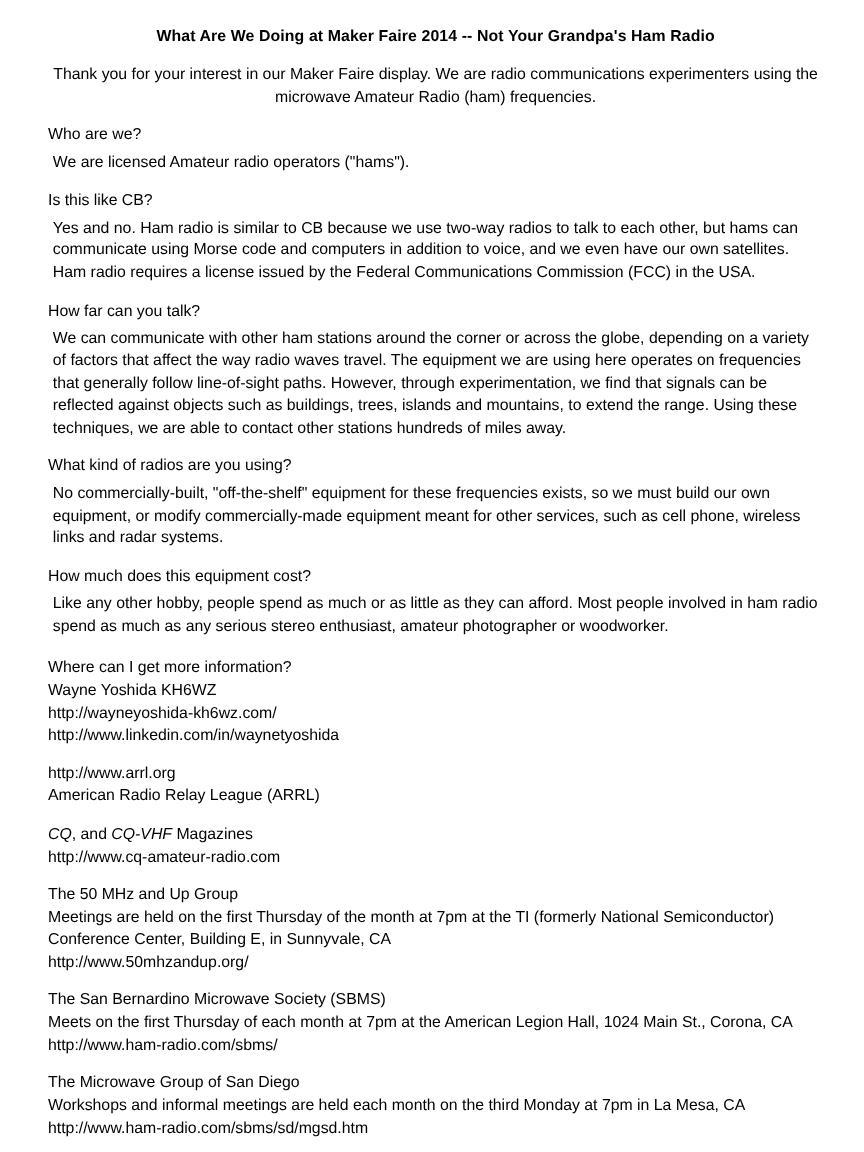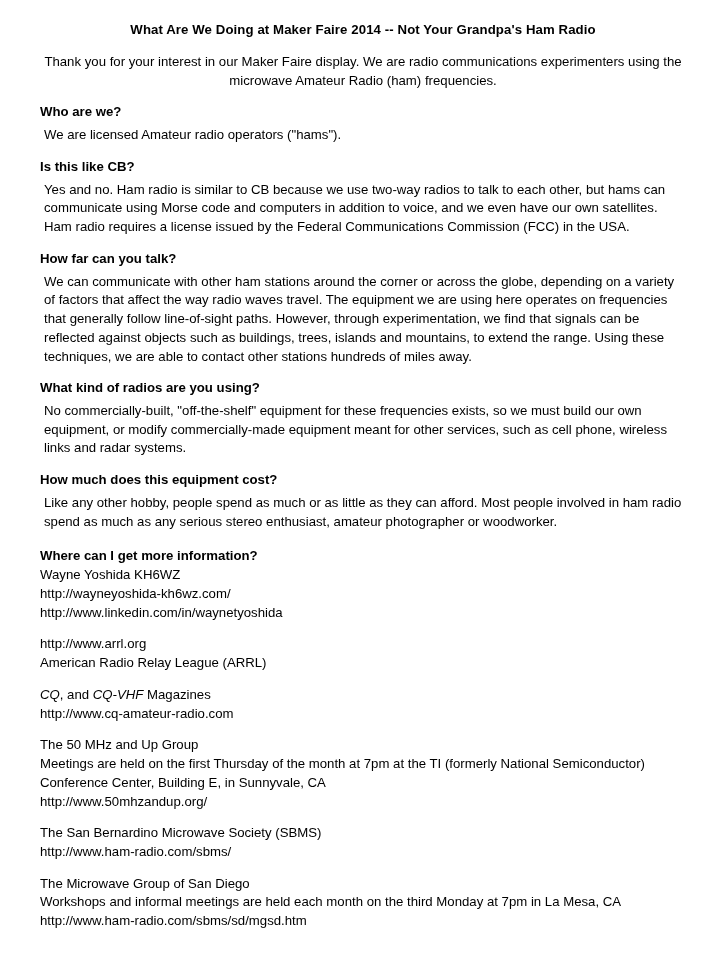--- a/index.html
+++ b/index.html
@@ -32,21 +32,21 @@
     font-size: 13.2px;
     line-height: 1.42;
     margin: 0 0 13px 0;
     text-align: center;
   }
   .qa {
     margin: 0 0 13px 0;
   }
   .qa-q {
     font-size: 13.2px;
-    font-weight: bold;
+    font-weight: normal;
     line-height: 1.42;
     margin: 0;
   }
   .qa-a {
     font-size: 13.2px;
     line-height: 1.42;
     margin: 4px;
   }
   .resources {
     margin-top: 16px;
@@ -118,20 +118,21 @@
     </div>
 
     <div class="res-block">
       <p class="res-line">The 50 MHz and Up Group</p>
       <p class="res-line">Meetings are held on the first Thursday of the month at 7pm at the TI (formerly National Semiconductor) Conference Center, Building E, in Sunnyvale, CA</p>
       <p class="res-line nowrap-url">http://www.50mhzandup.org/</p>
     </div>
 
     <div class="res-block">
       <p class="res-line">The San Bernardino Microwave Society (SBMS)</p>
+      <p class="res-line">Meets on the first Thursday of each month at 7pm at the American Legion Hall, 1024 Main St., Corona, CA</p>
       <p class="res-line nowrap-url">http://www.ham-radio.com/sbms/</p>
     </div>
 
     <div class="res-block">
       <p class="res-line">The Microwave Group of San Diego</p>
       <p class="res-line">Workshops and informal meetings are held each month on the third Monday at 7pm in La Mesa, CA</p>
       <p class="res-line nowrap-url">http://www.ham-radio.com/sbms/sd/mgsd.htm</p>
     </div>
   </div>
 

